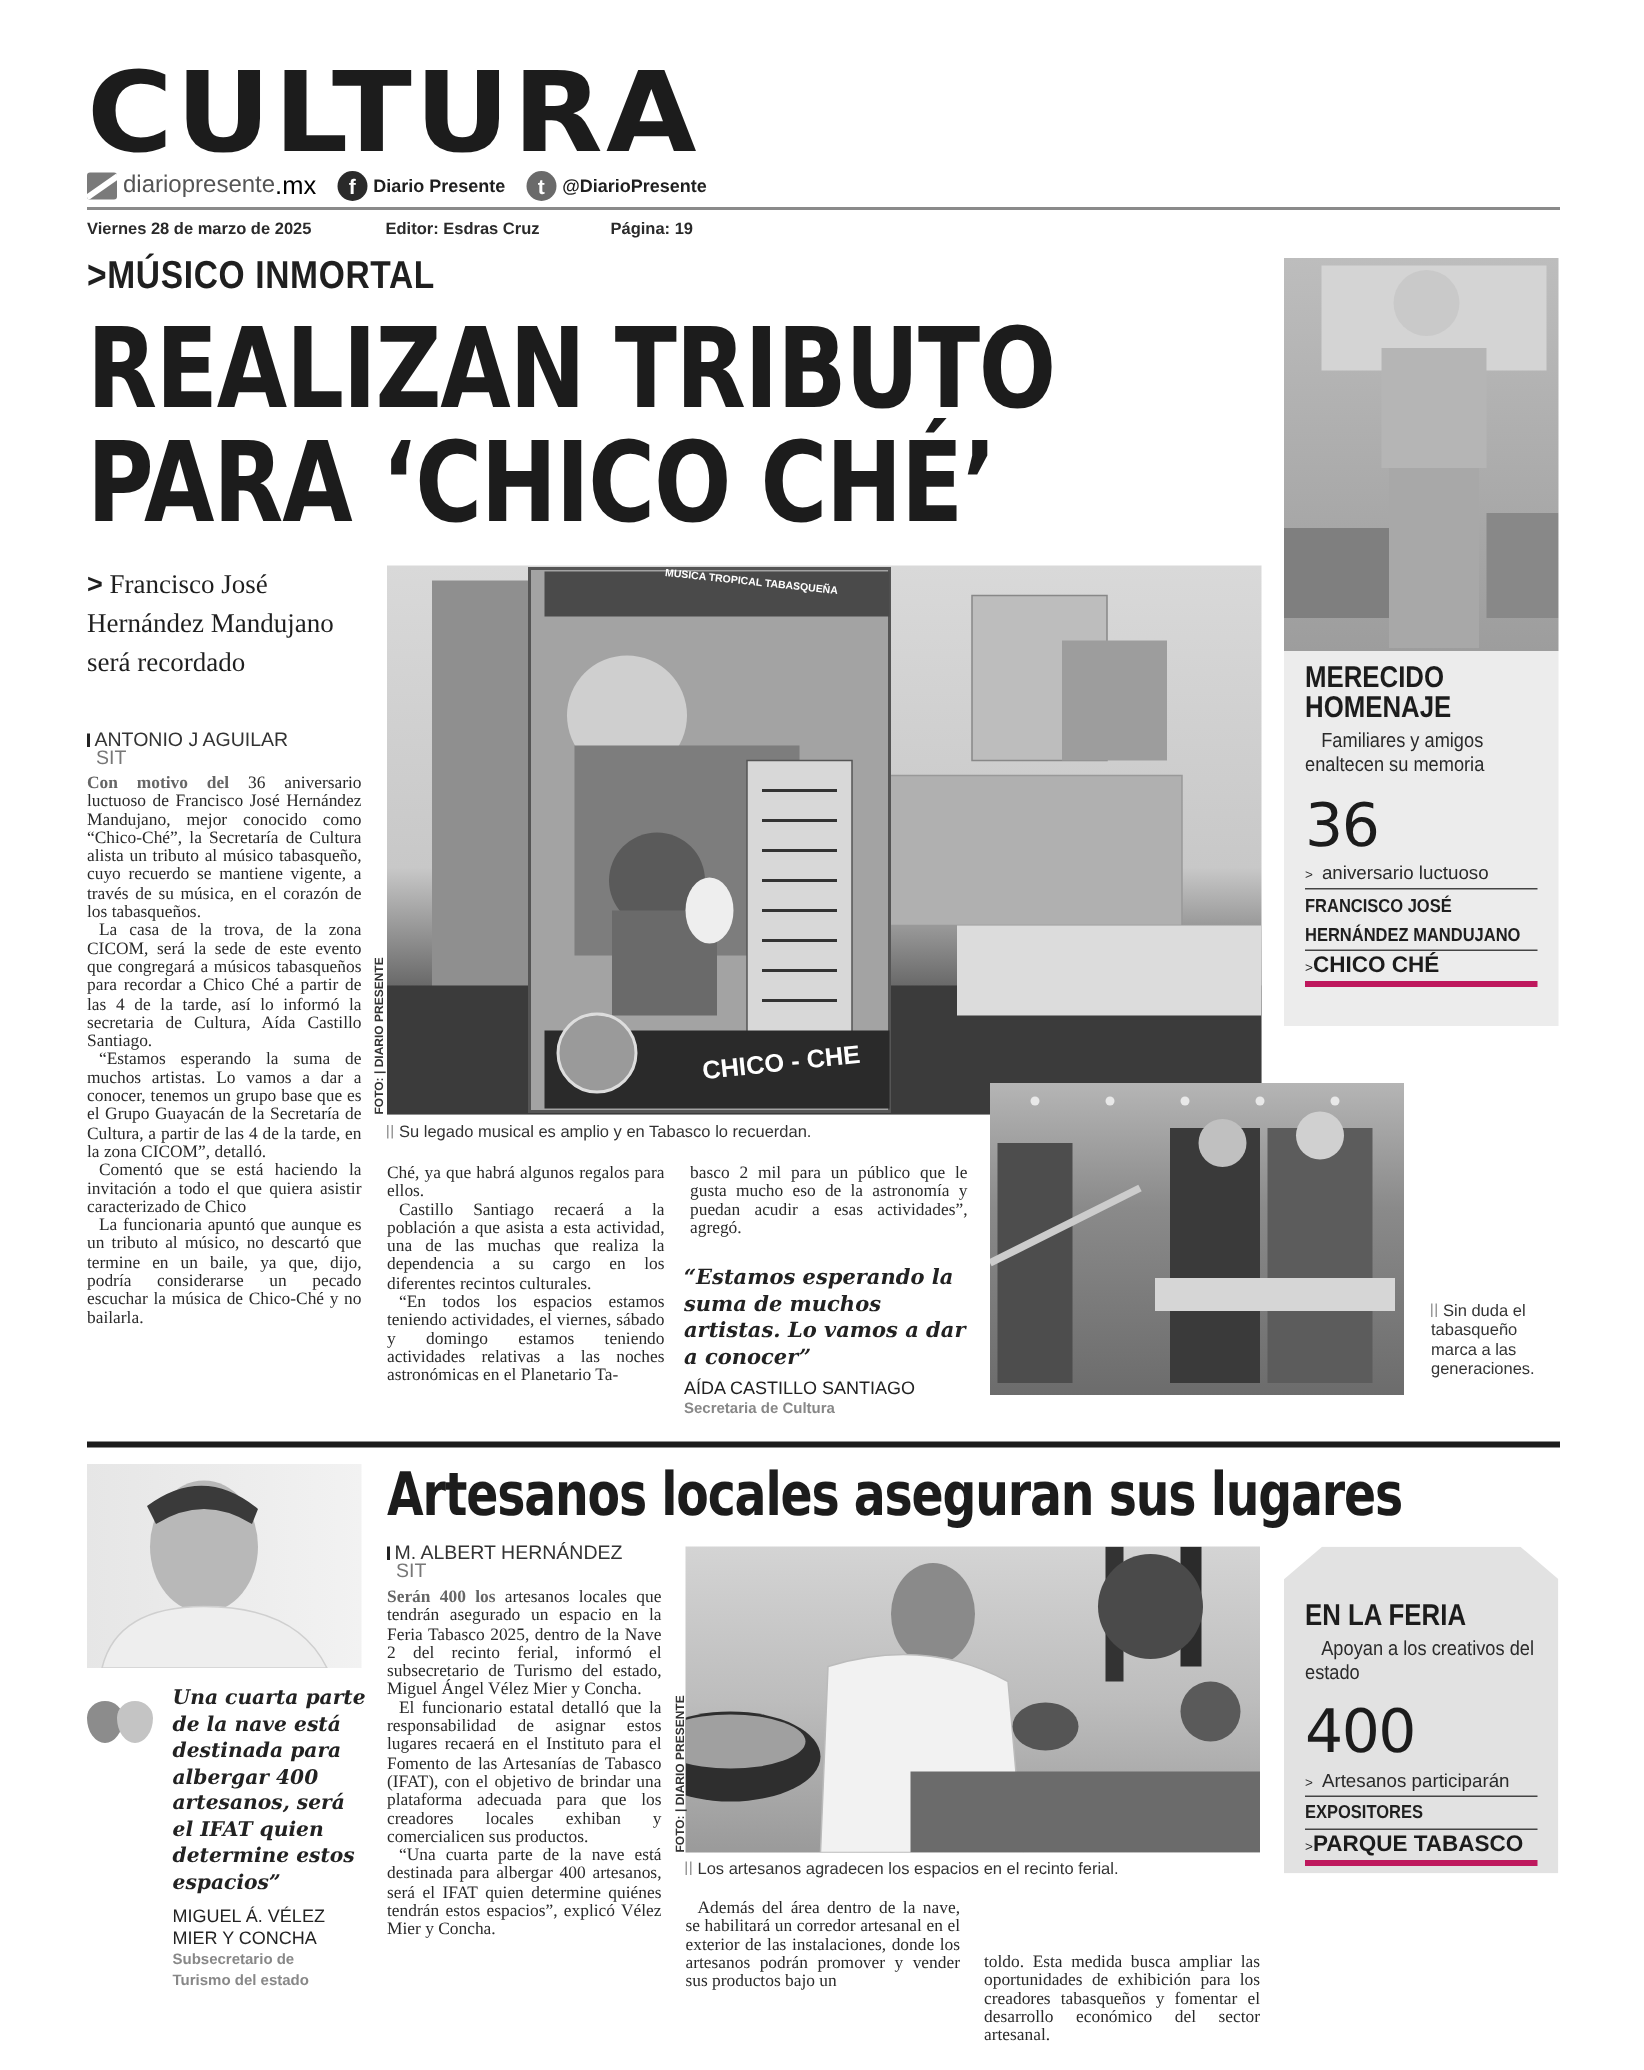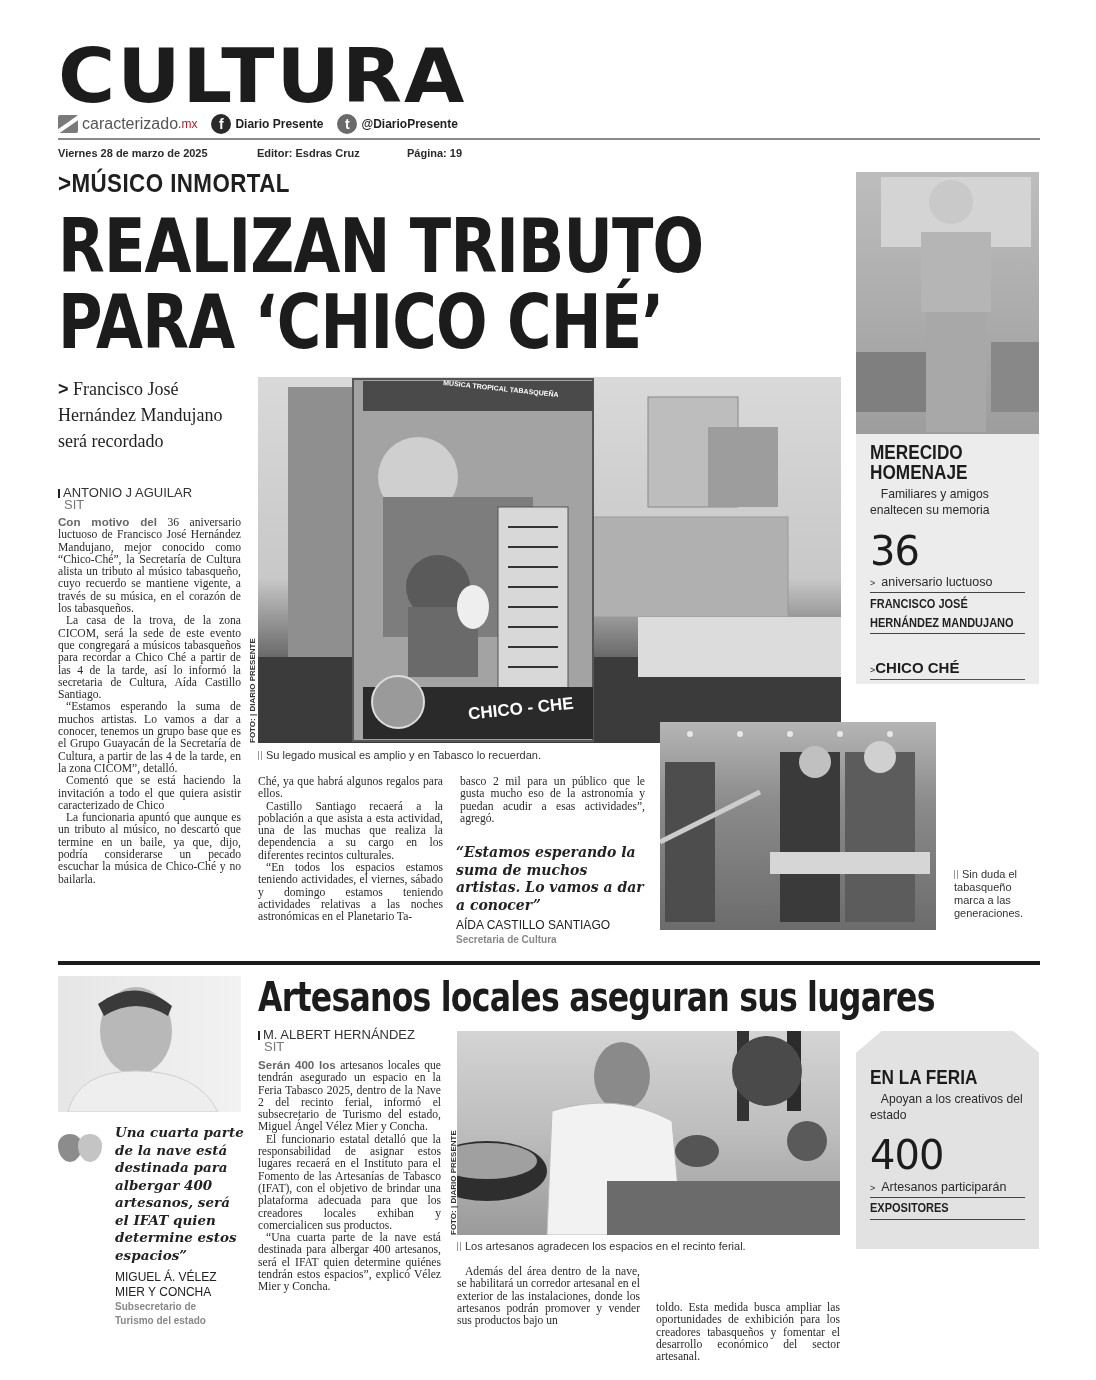--- a/index.html
+++ b/index.html
@@ -26,56 +26,56 @@
   .kicker { left: 58px; top: 168px; font-family: "Liberation Sans", sans-serif; font-weight: 700; font-size: 26px; letter-spacing: 0.5px; color: #1f1f1f; transform: scaleX(0.86); transform-origin: left top; }
   .headline { left: 58px; top: 208px; font-family: "DejaVu Sans", sans-serif; font-weight: 700; font-size: 74px; line-height: 76px; color: #1c1c1c; transform: scaleX(0.82); transform-origin: left top; white-space: nowrap; letter-spacing: -1px; }
   .deck { left: 58px; top: 376px; width: 190px; font-family: "Liberation Serif", serif; font-size: 18px; line-height: 26px; color: #1f1f1f; font-weight: 400; }
   .deck .arrow { font-family: "Liberation Sans", sans-serif; font-weight: 700; }
   .byline { font-family: "Liberation Sans", sans-serif; font-size: 13px; color: #333; line-height: 12px; }
   .byline-bar { display: inline-block; width: 2px; height: 9px; background: #222; margin-right: 3px; vertical-align: -1px; }
   .byline .sit { padding-left: 6px; color: #777; }
   .body-col { font-family: "Liberation Serif", serif; font-size: 11.6px; line-height: 12.3px; color: #2a2a2a; text-align: justify; hyphens: auto; }
   .body-col p { text-indent: 8px; }
   .body-col p.first { text-indent: 0; }
-  .lead { font-family: Liberation Sans, sans-serif; font-weight: 700; color: #666; }
+  .lead { font-family: Liberation Serif, serif; font-weight: 700; color: #666; }
 
   
   .photo { background: #9a9a9a; overflow: hidden; }
   .photo-caption { font-family: "Liberation Sans", sans-serif; font-size: 11px; color: #333; }
   .cap-bar { display: inline-block; width: 4px; height: 9px; border-left: 1px solid #999; border-right: 1px solid #999; margin-right: 4px; vertical-align: -1px; }
   .credit { font-family: "Liberation Sans", sans-serif; font-size: 8px; font-weight: 700; color: #333; writing-mode: vertical-rl; transform: rotate(180deg); white-space: nowrap; }
 
   
   .sidebar { background: #ececec; }
   .sb-title { font-family: "Liberation Sans", sans-serif; font-weight: 700; font-size: 20px; line-height: 20px; color: #1c1c1c; transform: scaleX(0.86); transform-origin: left top; white-space: nowrap; }
   .sb-sub { font-family: "Liberation Sans", sans-serif; font-size: 13.5px; line-height: 16px; color: #2a2a2a; transform: scaleX(0.9); transform-origin: left top; }
   .sb-big { font-family: "DejaVu Sans", sans-serif; font-size: 40px; font-weight: 400; color: #1c1c1c; line-height: 40px; letter-spacing: -1px; }
   .sb-line { font-family: "Liberation Sans", sans-serif; font-size: 12.5px; color: #2a2a2a; border-bottom: 1px solid #444; padding-bottom: 2px; line-height: 14px; transform-origin: left top; }
   .sb-name { font-family: "Liberation Sans", sans-serif; font-weight: 700; font-size: 12.5px; line-height: 19px; color: #1f1f1f; transform: scaleX(0.88); transform-origin: left top; white-space: nowrap; }
   .sb-rule { height: 1px; background: #444; }
-  .sb-highlight { font-family: "Liberation Sans", sans-serif; font-weight: 700; font-size: 15px; color: #1c1c1c; line-height: 18px; border-bottom: 1px solid #be185d; margin-top: 24px; }
+  .sb-highlight { font-family: "Liberation Sans", sans-serif; font-weight: 700; font-size: 15px; color: #1c1c1c; line-height: 18px; border-bottom: 4px solid #be185d; }
 
   
   .pull-quote { font-family: "DejaVu Serif", serif; font-weight: 700; font-style: italic; color: #222; }
   .pq-name { font-family: "Liberation Sans", sans-serif; font-size: 12px; color: #222; text-transform: uppercase; line-height: 15px; }
   .pq-role { font-family: "Liberation Sans", sans-serif; font-size: 10px; color: #888; font-weight: 700; line-height: 14px; }
 
   .thick-rule { left: 58px; top: 961px; width: 982px; height: 4px; background: #1c1c1c; }
   .headline2 { left: 258px; top: 974px; font-family: "DejaVu Sans", sans-serif; font-weight: 700; font-size: 40px; line-height: 46px; color: #1c1c1c; transform: scaleX(0.79); transform-origin: left top; white-space: nowrap; letter-spacing: -1px; }
 </style>
 </head>
 <body>
 
 <div class="abs section-title">CULTURA</div>
 
 <div class="abs social-row">
   <div class="social-item">
     <span class="site-logo-icon"></span>
-    <span class="site-name">caracterizado</span>
-      <span style="font-size:12px;font-weight:400;color:#b91c1c;margin-left:-4px">.mx</span>
+    <span class="site-name">diariopresente</span>
+      <span style="font-size:17px;font-weight:400;color:#000000;margin-left:-4px">.mx</span>
   </div>
   <div class="social-item">
     <span class="fb-icon">f</span>
     <span>Diario Presente</span>
   </div>
   <div class="social-item">
     <span class="tw-icon">t</span>
     <span>@DiarioPresente</span>
   </div>
 </div>

